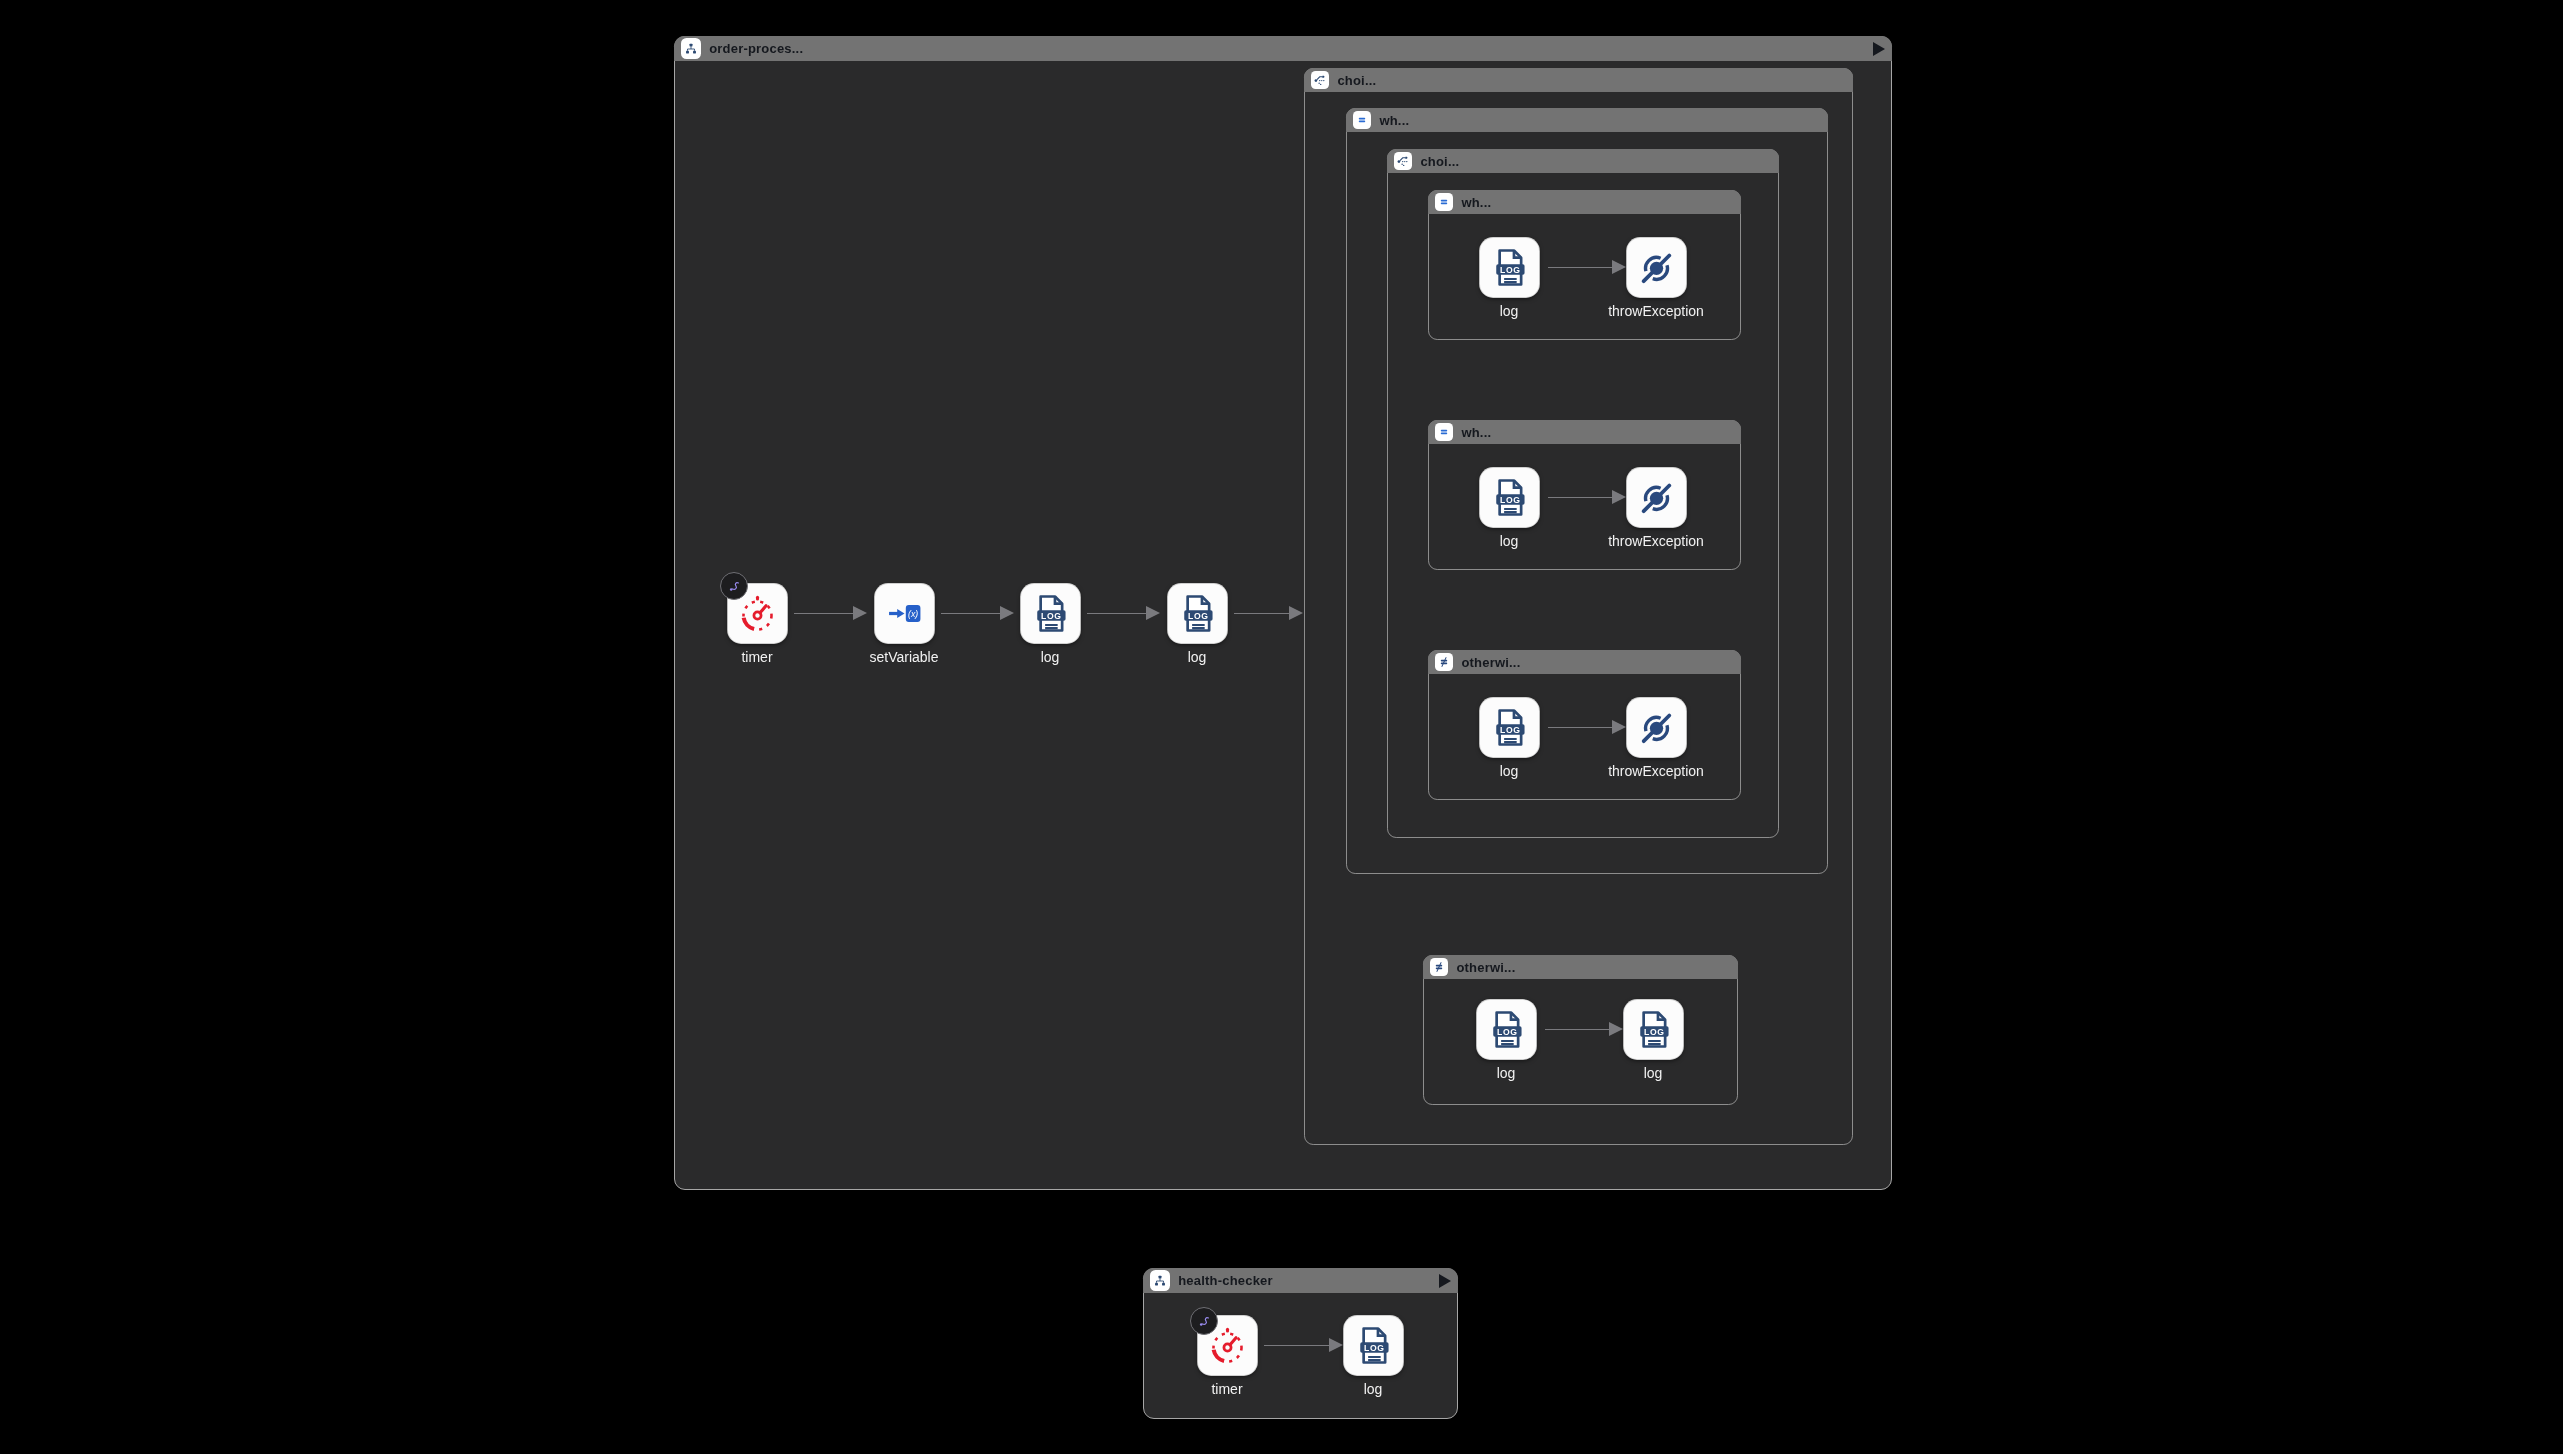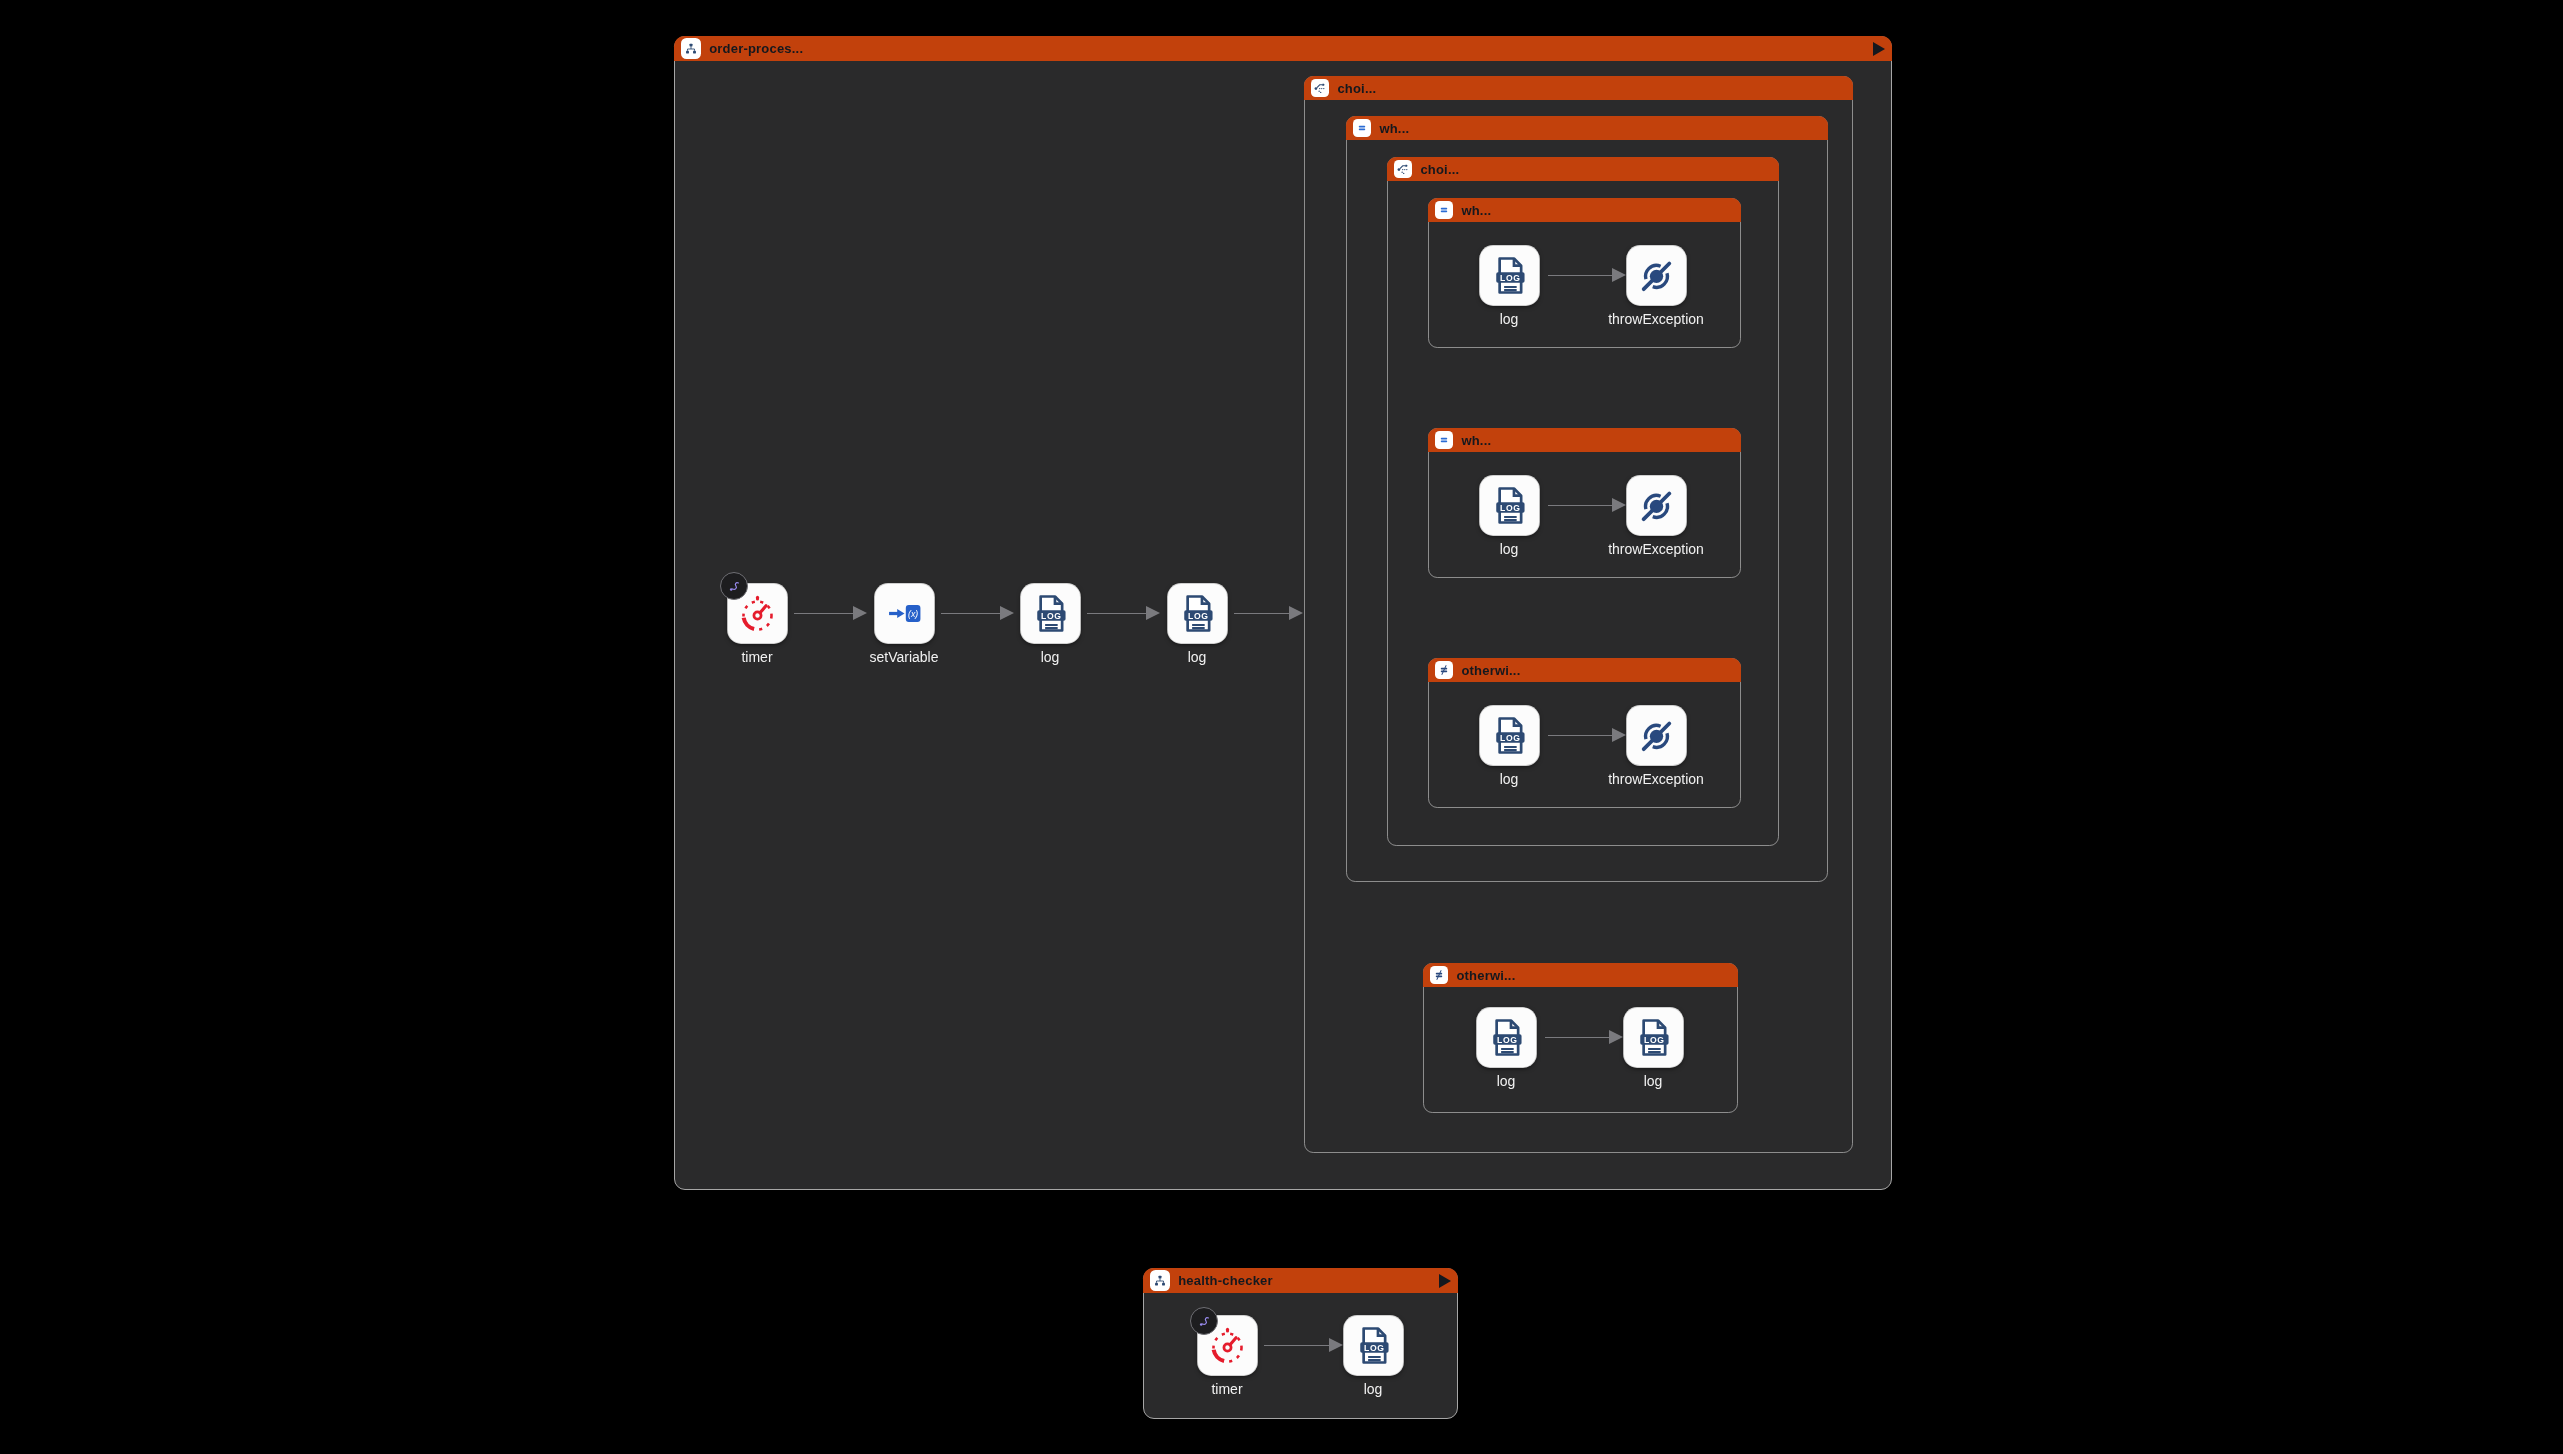--- a/index.html
+++ b/index.html
@@ -5,21 +5,21 @@
   html,body{margin:0;padding:0;}
   body{
     width:2563px;height:1454px;position:relative;overflow:hidden;
     background:#000000;
     font-family:"Liberation Sans", sans-serif;
   }
   
   .container{position:absolute;background:#2a2a2b;border:1.8px solid #a6a6a6;border-radius:11px;}
   .subbox{position:absolute;border:1.4px solid #8d8d8d;border-radius:9.2px;background:transparent;}
   
-  .hdr{position:absolute;left:-0.9px;right:-0.9px;top:-0.9px;height:24px;background:#c2410c;
+  .hdr{position:absolute;left:-0.9px;right:-0.9px;top:-0.9px;height:24px;background:#737373;
        border-radius:9.2px 9.2px 0 0;display:flex;align-items:center;padding:0 6.5px;gap:8.3px;}
   .hdr.route{height:25px;border-radius:10.2px 10.2px 0 0;}
   .hdr-ic{width:18.5px;height:18.5px;background:#ffffff;border-radius:4.6px;display:flex;
           align-items:center;justify-content:center;flex:none;}
   .hdr.route .hdr-ic{width:20.3px;height:20.3px;border-radius:5.5px;}
   .hdr-t{font-size:13px;font-weight:bold;color:#15181e;white-space:nowrap;letter-spacing:0.2px;}
   .play{margin-left:auto;width:0;height:0;border-left:12px solid #15181e;
         border-top:7.4px solid transparent;border-bottom:7.4px solid transparent;cursor:pointer;}
   
   .node{position:absolute;width:118px;display:flex;flex-direction:column;align-items:center;gap:5.5px;}
@@ -144,21 +144,21 @@
           <use href="#g-log"></use>
         </svg>
       </span>
     <span class="nlabel">log</span>
   </div>
   <span class="arrow" style="left:119px;top:576px;width:59px;"></span>
   <span class="arrow" style="left:266px;top:576px;width:59px;"></span>
   <span class="arrow" style="left:412px;top:576px;width:59px;"></span>
   <span class="arrow" style="left:559px;top:576px;width:55px;"></span>
 
-  <div class="subbox" style="left:629px;top:39px;width:547px;height:1075px;">
+  <div class="subbox" style="left:629px;top:31px;width:547px;height:1075px;">
     <div class="hdr">
       <span class="hdr-ic">
         <svg width="14" height="14" viewBox="0 0 15 15">
             <use href="#g-choice"></use>
           </svg>
         </span>
       <span class="hdr-t">choi...</span>
     </div>
 
     <div class="subbox" style="left:41px;top:39px;width:468px;height:764px;padding-left:12px;">

